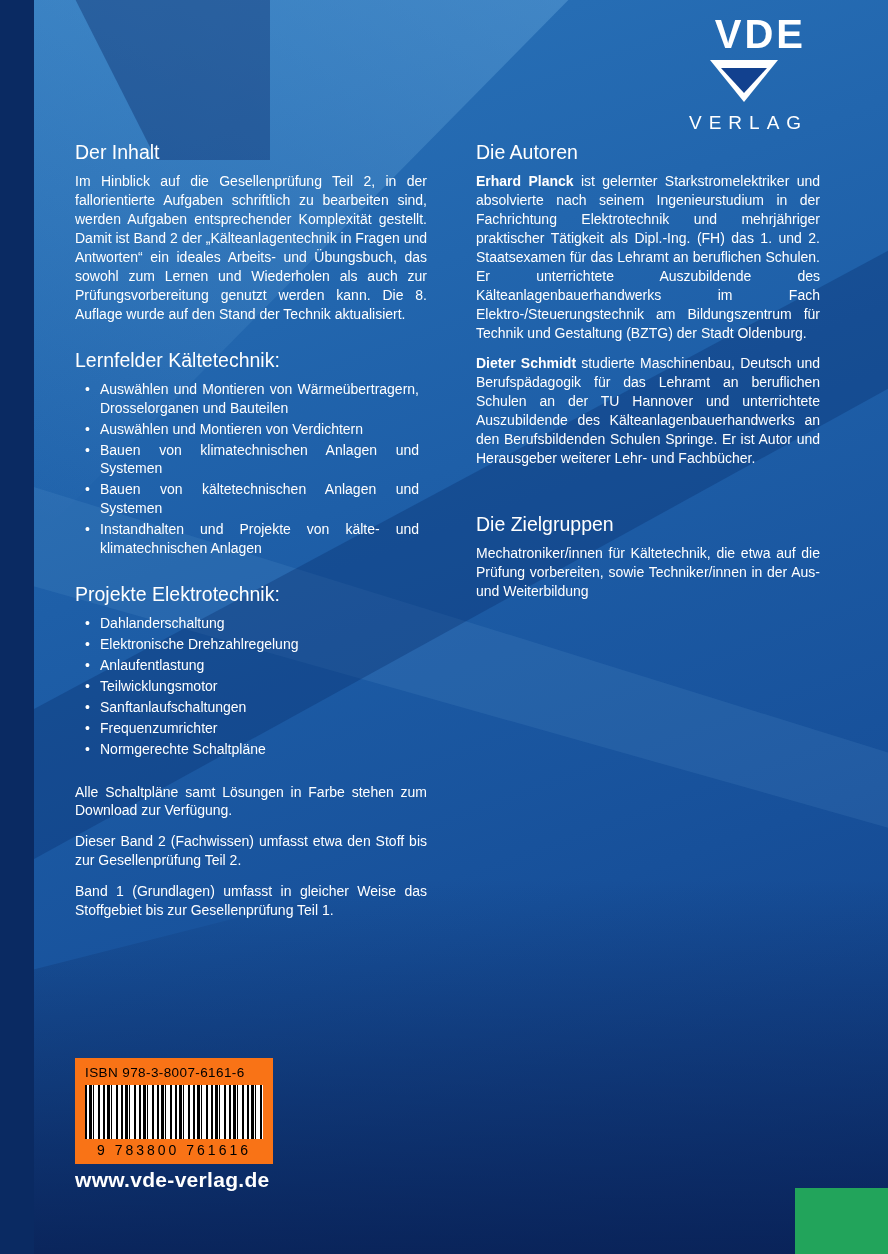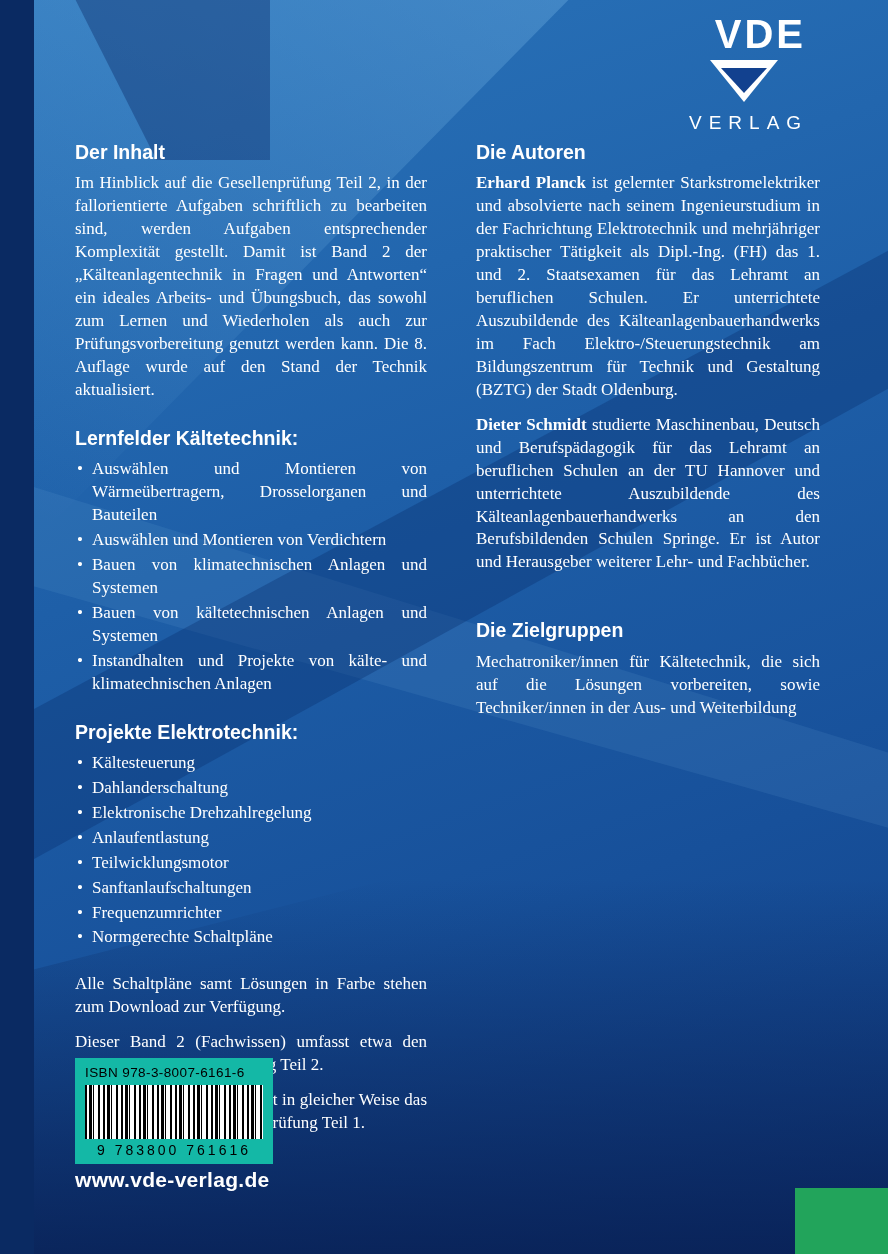--- a/index.html
+++ b/index.html
@@ -58,35 +58,35 @@
     clip-path:polygon(0 0, 100% 0, 50% 100%);
   }
   .logo .subtitle {
     font-size:19px; letter-spacing:7px; font-weight:normal; padding-left:7px;
   }
   
   .col-left  { position:absolute; left:75px;  top:140px; width:352px; }
   .col-right { position:absolute; left:476px; top:140px; width:344px; }
   .section { margin-bottom:24px; }
   .section-title {
-    font-size:19.5px; font-weight:bold; margin:0 0 8px 0; line-height:1.25;
+    font-size:19.5px; font-weight:normal; margin:0 0 8px 0; line-height:1.25;
   }
   .body-text, li {
-    font-size:17px; line-height:1.35; text-align:justify;font-family:Liberation Serif, serif;
+    font-size:14px; line-height:1.35; text-align:justify;
   }
   .body-text { margin:0 0 12px 0; }
   .body-text:last-child { margin-bottom:0; }
   .lead { font-weight:bold; }
-  ul { list-style:none; margin:0; padding:0; }
+  ul { list-style:none; margin:8px; padding:0; }
   li { position:relative; padding-left:17px; margin-bottom:2px; }
   li::before { content:"\2022"; position:absolute; left:2px; }
   
   .barcode-box {
     position:absolute; left:75px; top:1058px; width:198px; height:106px;
-    background:#14b8a6; color:#000000;
+    background:#f97316; color:#000000;
     padding:7px 10px 5px; box-sizing:border-box;
   }
   .isbn-label { font-size:13.5px; letter-spacing:.4px; white-space:nowrap; }
   .bars {
     height:54px; margin-top:5px;
     background:repeating-linear-gradient(90deg,
       #000 0 2px, #fff 2px 4px,
       #000 4px 7px, #fff 7px 8px,
       #000 8px 9px, #fff 9px 13px,
       #000 13px 15px, #fff 15px 18px);
@@ -134,21 +134,20 @@
       <li>Auswählen und Montieren von Verdichtern</li>
       <li>Bauen von klimatechnischen Anlagen und Systemen</li>
       <li>Bauen von kältetechnischen Anlagen und Systemen</li>
       <li>Instandhalten und Projekte von kälte- und klimatechnischen Anlagen</li>
     </ul>
   </div>
 
   <div class="section">
     <h2 class="section-title">Projekte Elektrotechnik:</h2>
     <ul>
-      <li>Kältesteuerung</li>
       <li>Dahlanderschaltung</li>
       <li>Elektronische Drehzahlregelung</li>
       <li>Anlaufentlastung</li>
       <li>Teilwicklungsmotor</li>
       <li>Sanftanlaufschaltungen</li>
       <li>Frequenzumrichter</li>
       <li>Normgerechte Schaltpläne</li>
     </ul>
   </div>
 
@@ -163,21 +162,21 @@
 <div class="col-right">
 
   <div class="section">
     <h2 class="section-title">Die Autoren</h2>
     <p class="body-text"><span class="lead">Erhard Planck</span><span> ist gelernter Starkstromelektriker und absolvierte nach seinem Ingenieurstudium in der Fachrichtung Elektrotechnik und mehrjähriger praktischer Tätigkeit als Dipl.-Ing. (FH) das 1. und 2. Staatsexamen für das Lehramt an beruflichen Schulen. Er unterrichtete Auszubildende des Kälteanlagenbauerhandwerks im Fach Elektro-/Steuerungstechnik am Bildungszentrum für Technik und Gestaltung (BZTG) der Stadt Oldenburg.</span></p>
     <p class="body-text" style="margin-top:8px;"><span class="lead">Dieter Schmidt</span><span> studierte Maschinenbau, Deutsch und Berufspädagogik für das Lehramt an beruflichen Schulen an der TU Hannover und unterrichtete Auszubildende des Kälteanlagenbauerhandwerks an den Berufsbildenden Schulen Springe. Er ist Autor und Herausgeber weiterer Lehr- und Fachbücher.</span></p>
   </div>
 
   <div class="section" style="margin-top:44px;">
     <h2 class="section-title">Die Zielgruppen</h2>
-    <p class="body-text">Mechatroniker/innen für Kältetechnik, die sich auf die Lösungen vorbereiten, sowie Techniker/innen in der Aus- und Weiterbildung</p>
+    <p class="body-text">Mechatroniker/innen für Kältetechnik, die etwa auf die Prüfung vorbereiten, sowie Techniker/innen in der Aus- und Weiterbildung</p>
   </div>
 
 </div>
 
 <div class="barcode-box">
   <div class="isbn-label">ISBN 978-3-8007-6161-6</div>
   <div class="bars"></div>
   <div class="digits">9 783800 761616</div>
 </div>
 

